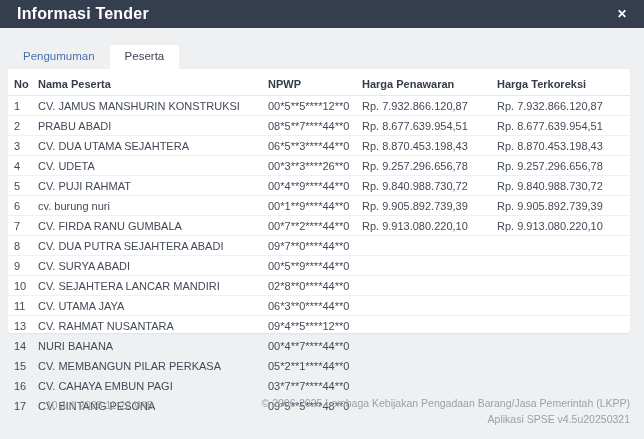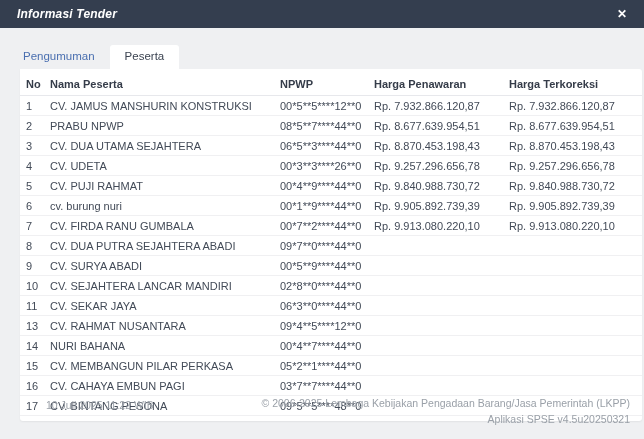--- a/index.html
+++ b/index.html
@@ -13,21 +13,21 @@
   }
 
   
   .titlebar {
     position: absolute; top: 0; left: 0; right: 0; height: 28px;
     background: #343e4f;
     display: flex; align-items: center; justify-content: space-between;
     padding: 0 17px;
   }
   .titlebar-title {
-    color: #ffffff; font-size: 12px; font-weight: bold; letter-spacing: .2px; font-style: italic;
+    color: #ffffff; font-size: 16px; font-weight: bold; letter-spacing: .2px;
   }
   .close-btn {
     color: #ffffff; font-size: 12px; font-weight: bold;
     cursor: pointer; line-height: 1;
   }
 
   
   .tabs {
     position: absolute; top: 46px; left: 8px;
     display: flex; align-items: flex-end; height: 23px; text-align: center;
@@ -38,26 +38,25 @@
   }
   .tab.inactive { color: #4a6fb0; }
   .tab.active {
     background: #ffffff; color: #3b4351;
     border-radius: 3px 3px 0 0;
   }
 
   
   .panel {
     position: absolute; left: 8px; top: 69px;
-    width: 622px; height: 352px;
+    width: 622px; height: 264px;
     background: #ffffff;
     border-radius: 0 3px 3px 3px;
     box-shadow: 0 1px 2px rgba(0,0,0,0.06);
     padding-top: 4px;
-    margin-left: 12px;
   }
   table {
     width: 100%; border-collapse: collapse; table-layout: fixed;
     font-size: 11px; color: #424a57;
   }
   col.c-no { width: 24px; }
   col.c-nama { width: 230px; }
   col.c-npwp { width: 94px; }
   col.c-hp { width: 135px; }
   th, td {
@@ -116,21 +115,21 @@
     <tbody>
         <tr>
           <td>1</td>
           <td>CV. JAMUS MANSHURIN KONSTRUKSI</td>
           <td>00*5**5****12**0</td>
           <td>Rp. 7.932.866.120,87</td>
           <td>Rp. 7.932.866.120,87</td>
         </tr>
         <tr>
           <td>2</td>
-          <td>PRABU NPWP</td>
+          <td>PRABU ABADI</td>
           <td>08*5**7****44**0</td>
           <td>Rp. 8.677.639.954,51</td>
           <td>Rp. 8.677.639.954,51</td>
         </tr>
         <tr>
           <td>3</td>
           <td>CV. DUA UTAMA SEJAHTERA</td>
           <td>06*5**3****44**0</td>
           <td>Rp. 8.870.453.198,43</td>
           <td>Rp. 8.870.453.198,43</td>
@@ -179,21 +178,21 @@
         </tr>
         <tr>
           <td>10</td>
           <td>CV. SEJAHTERA LANCAR MANDIRI</td>
           <td>02*8**0****44**0</td>
           <td></td>
           <td></td>
         </tr>
         <tr>
           <td>11</td>
-          <td>CV. SEKAR JAYA</td>
+          <td>CV. UTAMA JAYA</td>
           <td>06*3**0****44**0</td>
           <td></td>
           <td></td>
         </tr>
         <tr>
           <td>13</td>
           <td>CV. RAHMAT NUSANTARA</td>
           <td>09*4**5****12**0</td>
           <td></td>
           <td></td>

